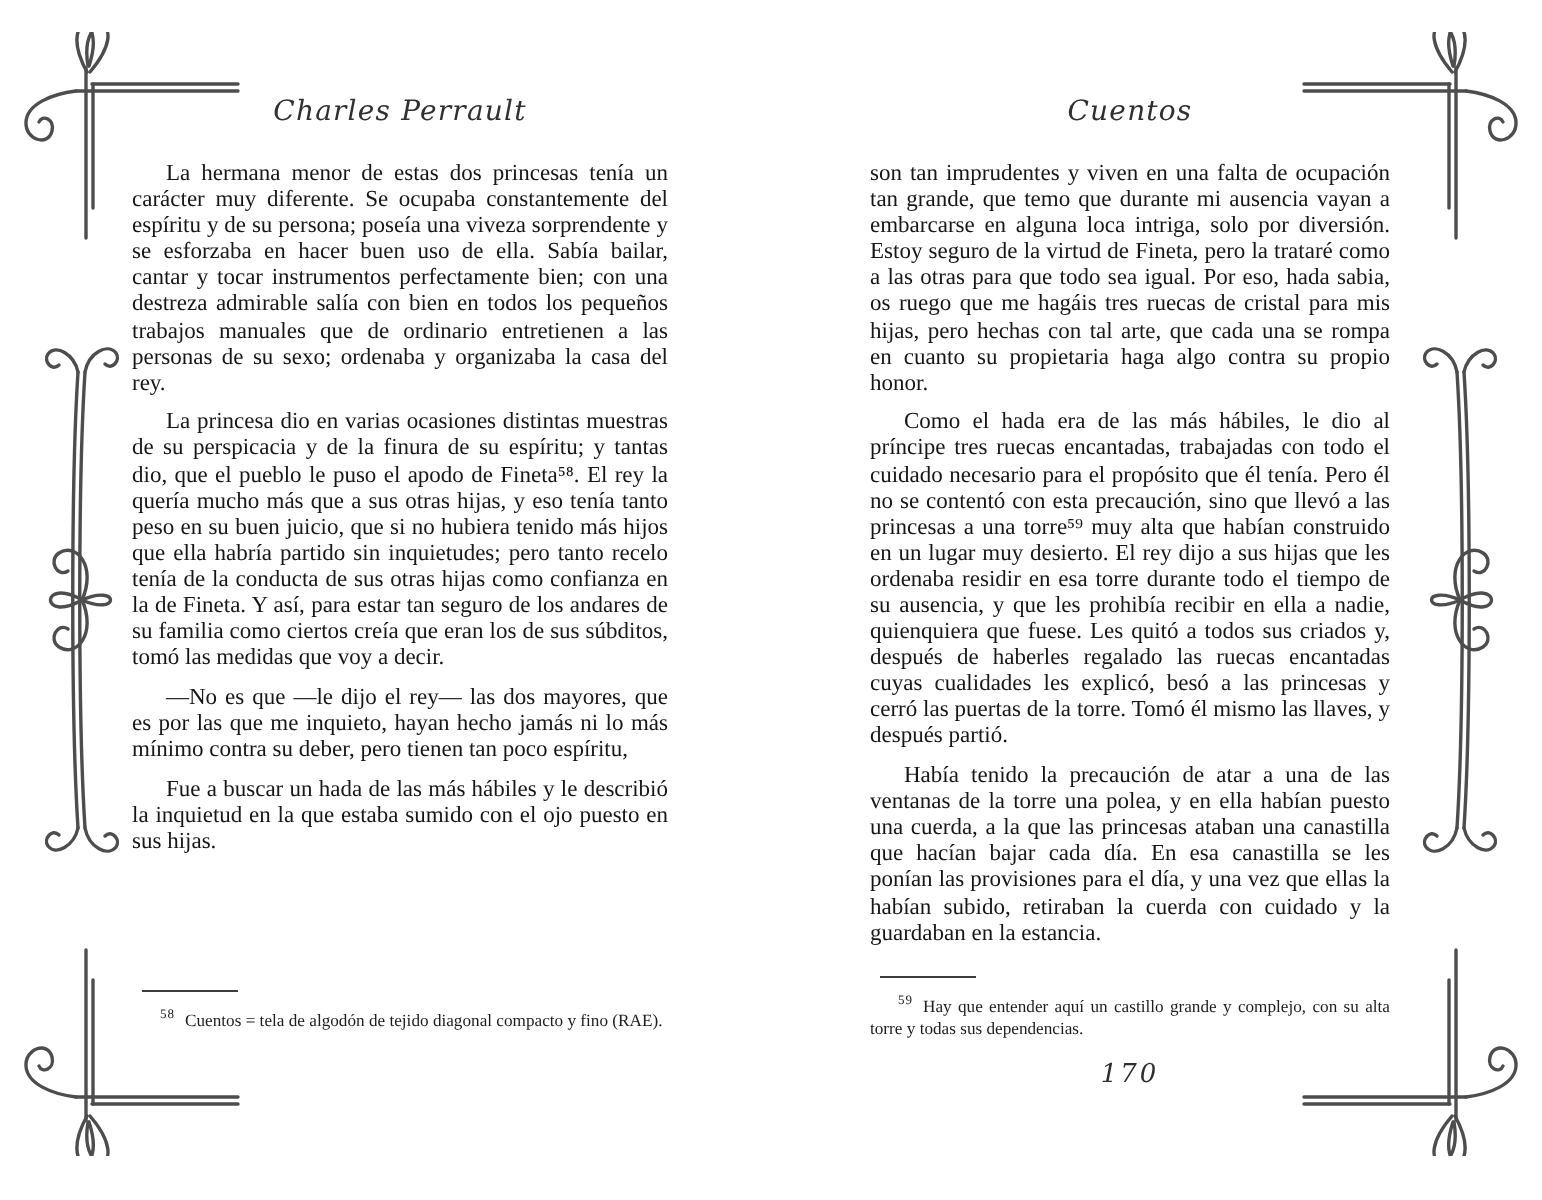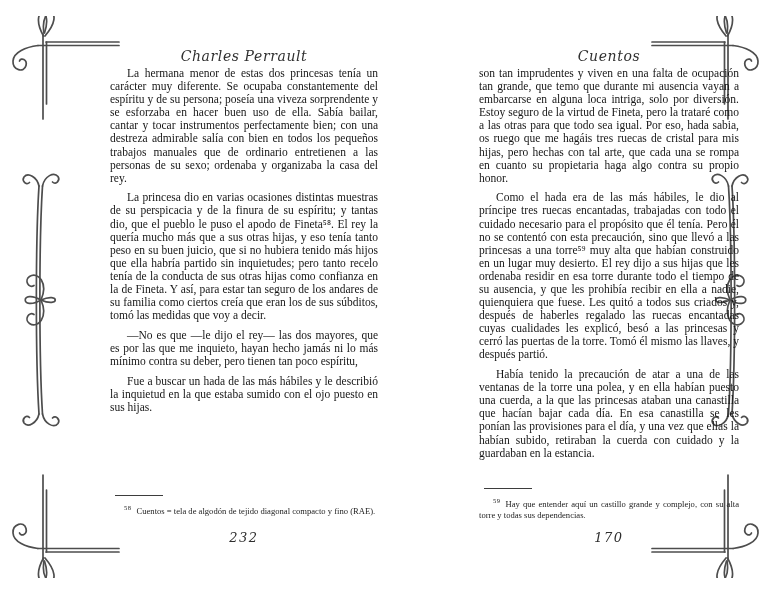--- a/index.html
+++ b/index.html
@@ -3,32 +3,32 @@
 <meta charset="utf-8">
 <style>
   html,body { margin:0; padding:0; background:#ffffff; }
   .spread {
     position:relative; width:771px; height:600px; background:#ffffff;
     font-family:"Liberation Serif","DejaVu Serif",serif; color:#161616;
     overflow:hidden;
   }
 
   
-  .page { position:absolute; top:0; height:444px;margin-left:44px; }
+  .page { position:absolute; top:0; height:444px; }
   .page-left  { left:66px;  width:268px; }
   .page-right { left:435px; width:260px; }
 
   .running-header {
     position:absolute; top:48px; left:0; width:100%;
     text-align:center; font-style:italic; font-size:14px;
     letter-spacing:0.6px; color:#303030;
     font-family:"DejaVu Serif","Liberation Serif",serif;
   }
 
-  .body-text { position:absolute; top:67px; left:0; width:100%; }
+  .body-text { position:absolute; top:81px; left:0; width:100%; }
   .para {
     margin:0 0 6.5px 0; font-size:11.5px; line-height:13.1px;
     text-align:justify; text-indent:17px; color:#161616;
     hyphens:auto; -webkit-hyphens:auto;
   }
   .para.no-indent { text-indent:0; }
 
   .footnote-block { position:absolute; left:0; width:100%; }
   .page-left  .footnote-block { top:495px; }
   .page-right .footnote-block { top:488px; }
@@ -148,21 +148,20 @@
       <p class="para">Fue a buscar un hada de las más hábiles y le describió la inquietud en la que estaba sumido con el ojo puesto en sus hijas.</p>
     </div>
 
     <div class="footnote-block">
       <div class="footnote-rule"></div>
       <div class="footnote">
         <span class="fn-marker">58</span><span>Cuentos = tela de algodón de tejido diagonal compacto y fino (RAE).</span>
       </div>
     </div>
 
-    <div class="page-number">232</div>
   </div>
 
   <div class="page page-right">
     <div class="running-header">Cuentos</div>
 
     <div class="body-text">
       <p class="para no-indent">son tan imprudentes y viven en una falta de ocupación tan grande, que temo que durante mi ausencia vayan a embarcarse en alguna loca intriga, solo por diversión. Estoy seguro de la virtud de Fineta, pero la trataré como a las otras para que todo sea igual. Por eso, hada sabia, os ruego que me hagáis tres ruecas de cristal para mis hijas, pero hechas con tal arte, que cada una se rompa en cuanto su propietaria haga algo contra su propio honor.</p>
       <p class="para">Como el hada era de las más hábiles, le dio al príncipe tres ruecas encantadas, trabajadas con todo el cuidado necesario para el propósito que él tenía. Pero él no se contentó con esta precaución, sino que llevó a las princesas a una torre⁵⁹ muy alta que habían construido en un lugar muy desierto. El rey dijo a sus hijas que les ordenaba residir en esa torre durante todo el tiempo de su ausencia, y que les prohibía recibir en ella a nadie, quienquiera que fuese. Les quitó a todos sus criados y, después de haberles regalado las ruecas encantadas cuyas cualidades les explicó, besó a las princesas y cerró las puertas de la torre. Tomó él mismo las llaves, y después partió.</p>
       <p class="para">Había tenido la precaución de atar a una de las ventanas de la torre una polea, y en ella habían puesto una cuerda, a la que las princesas ataban una canastilla que hacían bajar cada día. En esa canastilla se les ponían las provisiones para el día, y una vez que ellas la habían subido, retiraban la cuerda con cuidado y la guardaban en la estancia.</p>
     </div>

